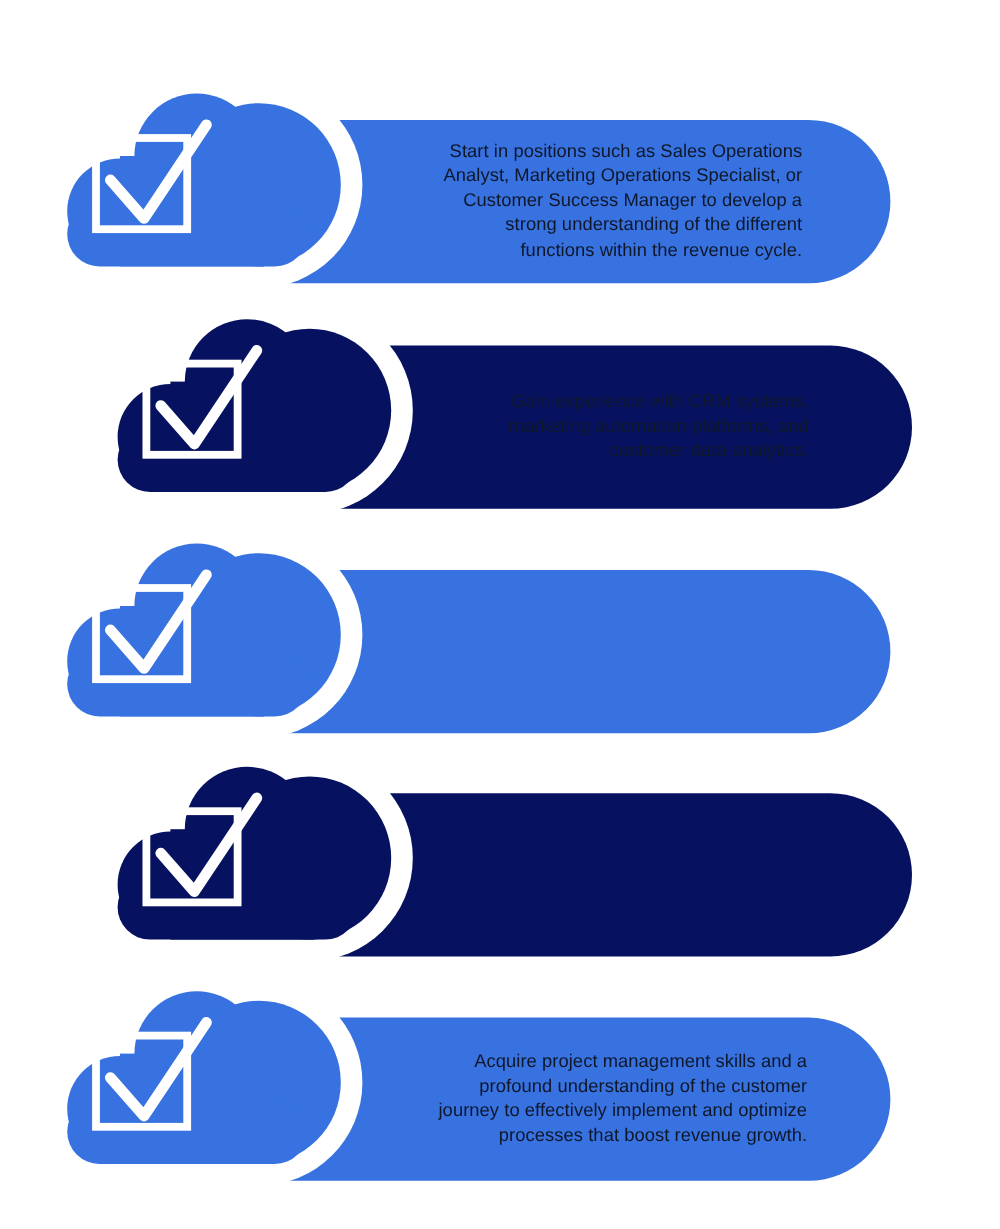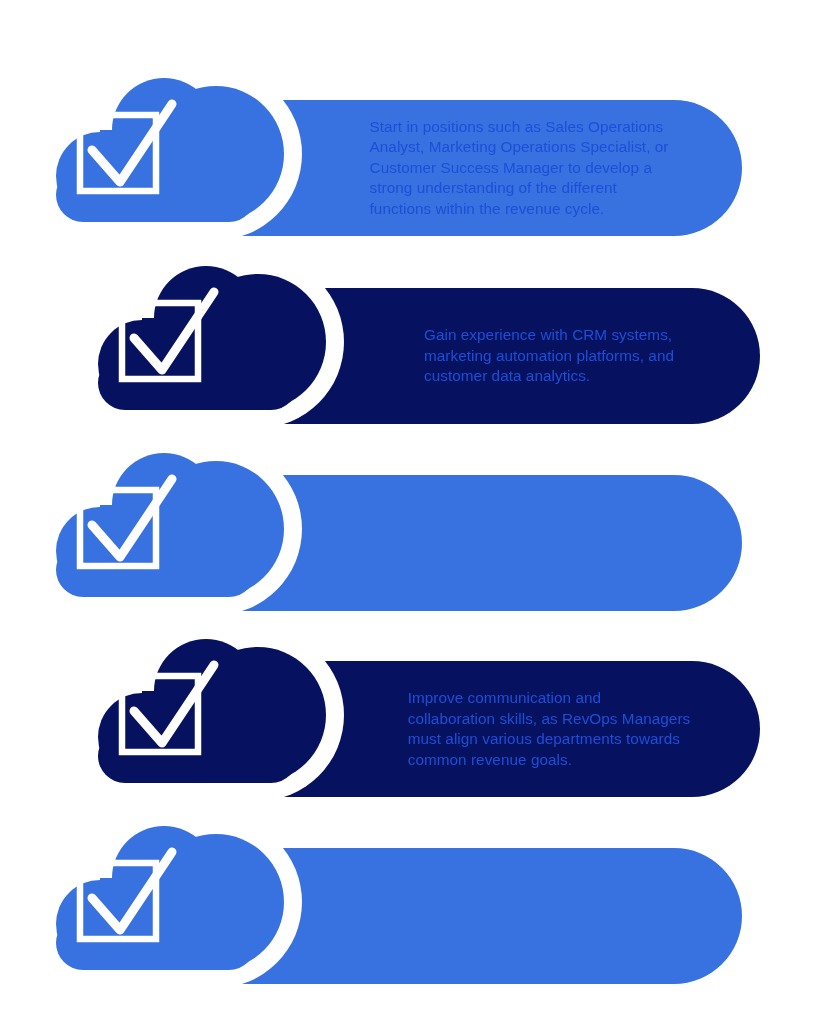--- a/index.html
+++ b/index.html
@@ -30,25 +30,25 @@
   .row-svg {
     position: absolute;
     left: 0;
     top: 0;
     width: 833px;
     height: 190px;
     display: block;
   }
   .step-text {
     position: absolute;
-    color: #1d4ed8;
+    color: #0f172a;
     font-family: "Liberation Sans", sans-serif;
     font-size: 15.3px;
     line-height: 20.5px;
-    text-align: left;
+    text-align: right;
     letter-spacing: 0.05px;
     white-space: pre-line;
     display: flex;
     align-items: center;
     justify-content: center;
     pointer-events: none;
   }
   
   .row-light .step-text {
     left: 322px;
@@ -161,24 +161,20 @@
         <circle cx="258" cy="86" r="68"></circle>
         <circle cx="142" cy="108" r="44"></circle>
         <rect x="98" y="100" width="200" height="54" rx="27" ry="27"></rect>
         <rect x="142" y="62" width="120" height="92"></rect>
       </g>
       <g fill="none" stroke="#ffffff">
         <rect x="122" y="47" width="76" height="76" stroke-width="6.5"></rect>
         <path d="M 134 82 L 162 114 L 214 36" stroke-width="9" stroke-linecap="round" stroke-linejoin="round"></path>
       </g>
     </svg>
-    <div class="step-text" style="top:32px;height:136px;">Improve communication and
-collaboration skills, as RevOps Managers
-must align various departments towards
-common revenue goals.</div>
   </div>
 
   <div class="step-row row-light" style="top:816px;">
     <svg class="row-svg" viewBox="0 0 833 190">
       <defs>
         <mask id="m5">
           <rect x="0" y="0" width="833" height="190" fill="#fff"></rect>
           <circle cx="216" cy="86" r="86" fill="#000"></circle>
         </mask>
       </defs>
@@ -188,15 +184,19 @@
         <circle cx="216" cy="86" r="68"></circle>
         <circle cx="100" cy="108" r="44"></circle>
         <rect x="56" y="100" width="200" height="54" rx="27" ry="27"></rect>
         <rect x="100" y="62" width="120" height="92"></rect>
       </g>
       <g fill="none" stroke="#ffffff">
         <rect x="80" y="47" width="76" height="76" stroke-width="6.5"></rect>
         <path d="M 92 82 L 120 114 L 172 36" stroke-width="9" stroke-linecap="round" stroke-linejoin="round"></path>
       </g>
     </svg>
+    <div class="step-text" style="top:32px;height:136px;">Acquire project management skills and a
+profound understanding of the customer
+journey to effectively implement and optimize
+processes that boost revenue growth.</div>
   </div>
 
 </div>
 
 </body></html>

